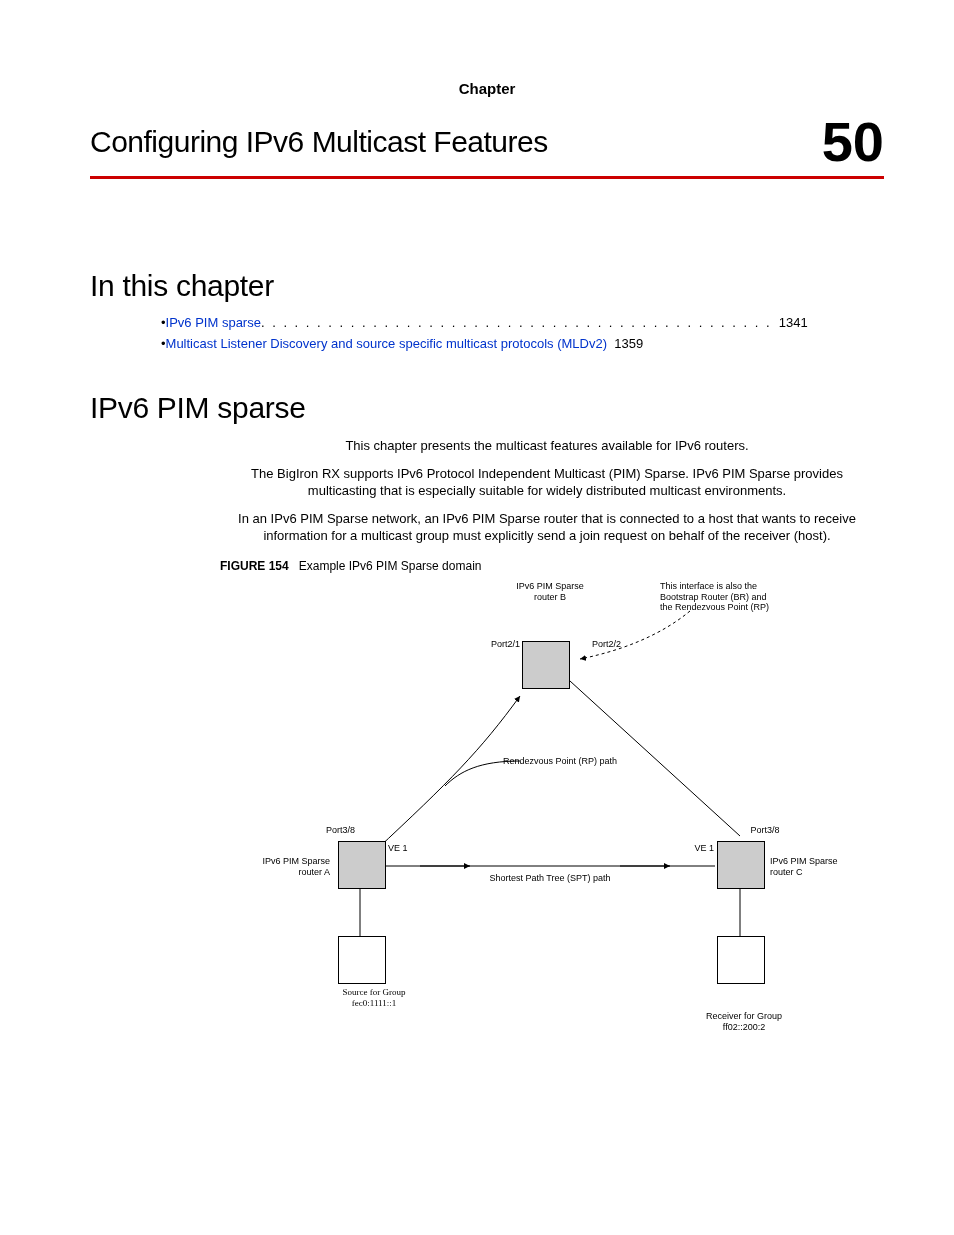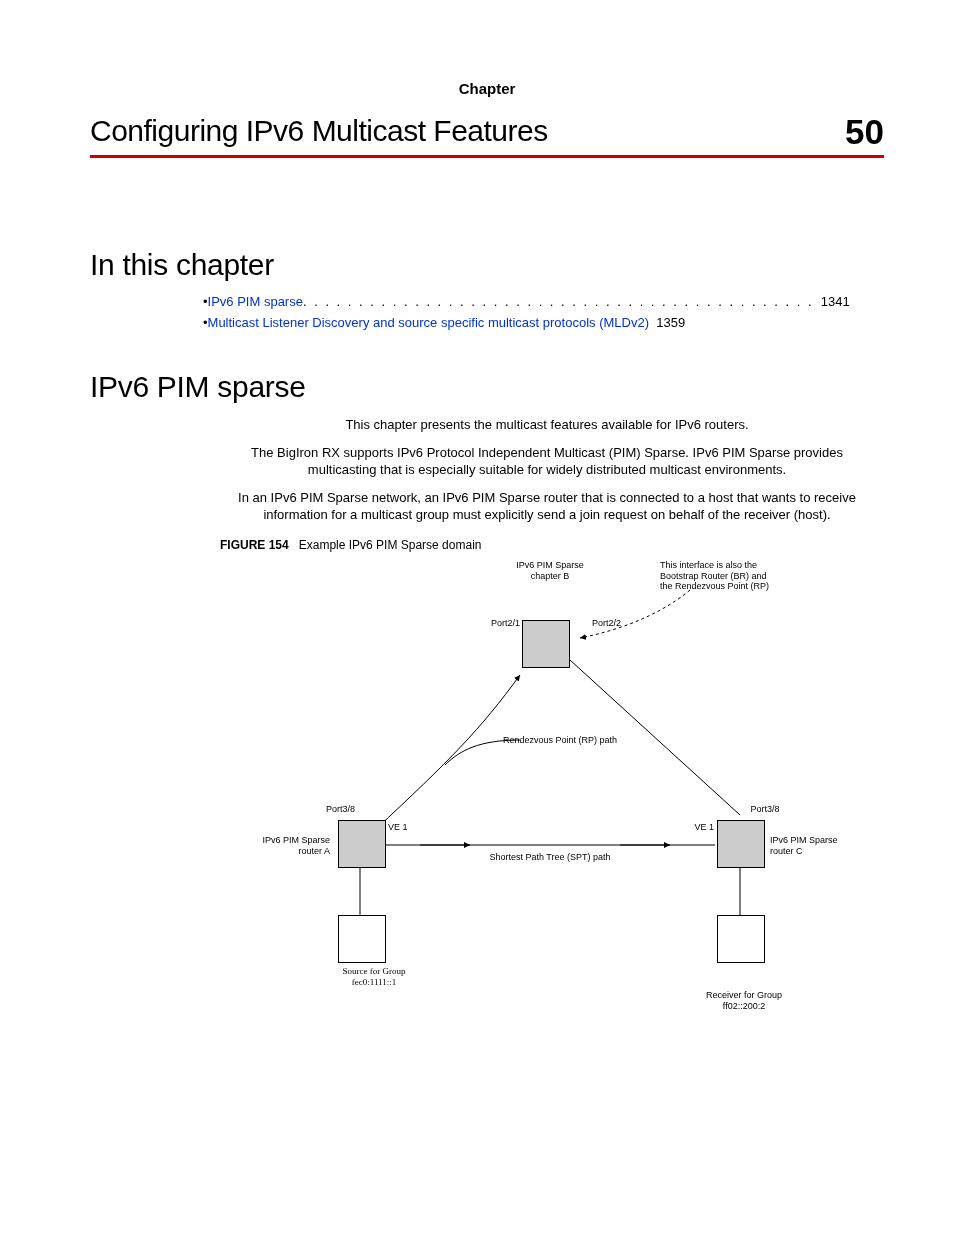--- a/index.html
+++ b/index.html
@@ -15,49 +15,49 @@
   .top-block { position: relative; }
   .chapter-label {
     text-align: center;
     font-size: 15px;
     font-weight: bold;
     margin-bottom: 17px;
   }
   .title-row {
     display: flex;
     justify-content: space-between;
-    align-items: flex-start;
+    align-items: center;
     border-bottom: 3px solid #c00;
     padding-bottom: 6px;
   }
   h1.doc-title {
     font-family: "Arial Narrow", Arial, sans-serif;
     font-stretch: condensed;
     font-weight: 400;
     font-size: 30px;
     margin: 0;
     letter-spacing: -0.5px;
   }
   .chapter-number {
     font-family: "Arial Narrow", Arial, sans-serif;
     font-stretch: condensed;
-    font-size: 35px;
+    font-size: 56px;
     font-weight: bold;
     line-height: 1;
   }
   h2.section {
     font-family: "Arial Narrow", Arial, sans-serif;
     font-stretch: condensed;
     font-weight: 400;
     font-size: 30px;
     margin: 90px 0 12px 0;
     letter-spacing: -0.3px;
   }
   h2.section2 { margin-top: 40px; }
-  .toc { margin-left: 113px; color: #000; }
+  .toc { margin-left: 71px; color: #000; }
   .toc-row2 { margin-top: 6px; }
   .toc a { color: #0033cc; text-decoration: none; }
   .toc .dots { letter-spacing: 2px; }
   .body-text { margin-left: 130px; margin-right: 10px; line-height: 1.35; text-align: center; }
   .body-text p { margin: 10px 0; }
   .fig-caption { margin: 14px 0 8px 130px; font-size: 12px; }
   .fig-caption b { font-weight: bold; }
 
   
   .diagram {
@@ -124,21 +124,21 @@
     <line x1="165" y1="285" x2="495" y2="285" stroke="#000"></line>
 
     <line x1="200" y1="285" x2="250" y2="285" stroke="#000" marker-end="url(#ah)"></line>
     <line x1="400" y1="285" x2="450" y2="285" stroke="#000" marker-end="url(#ah)"></line>
 
     <line x1="140" y1="305" x2="140" y2="355" stroke="#000"></line>
     <line x1="520" y1="305" x2="520" y2="355" stroke="#000"></line>
   </svg>
 
   <div class="lbl" style="left:285px; top:0; width:90px;">
-    <span>IPv6 PIM Sparse</span><br><span>chapter B</span>
+    <span>IPv6 PIM Sparse</span><br><span>router B</span>
   </div>
   <div class="router" style="left:302px; top:60px;"></div>
   <div class="lbl" style="left:264px; top:58px; text-align:right; width:36px;">Port2/1</div>
   <div class="lbl" style="left:372px; top:58px;">Port2/2</div>
 
   <div class="lbl" style="left:440px; top:0; width:140px; text-align:left;">
     <span>This interface is also the</span><br><span>Bootstrap Router (BR) and</span><br><span>the Rendezvous Point (RP)</span>
   </div>
 
   <div class="lbl" style="left:260px; top:175px; width:160px;">Rendezvous Point (RP) path</div>

